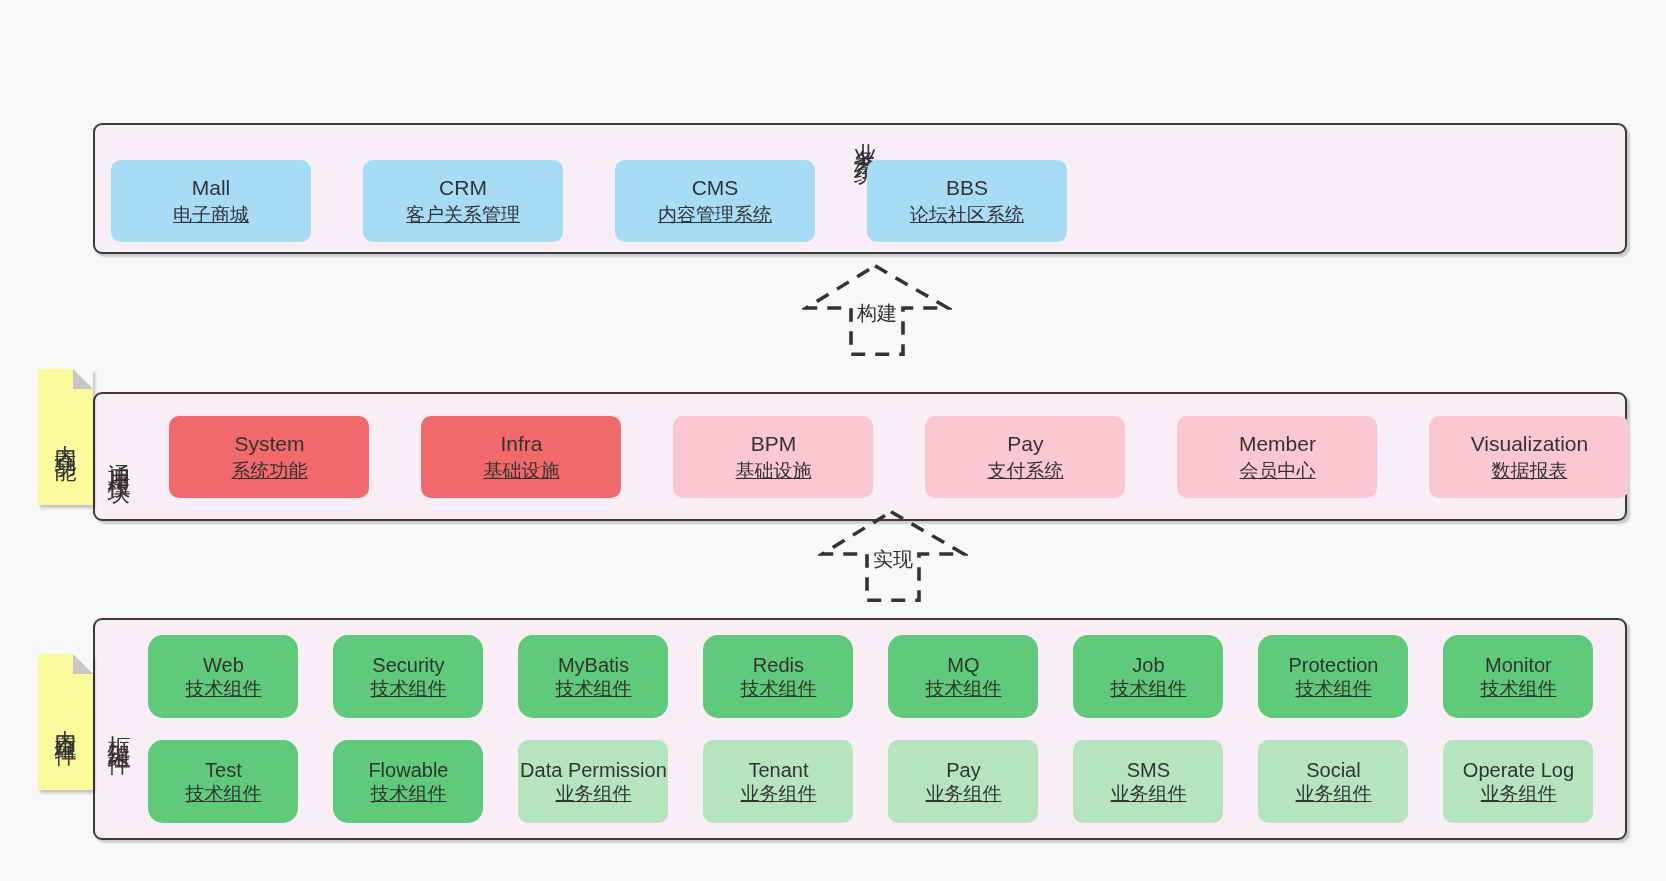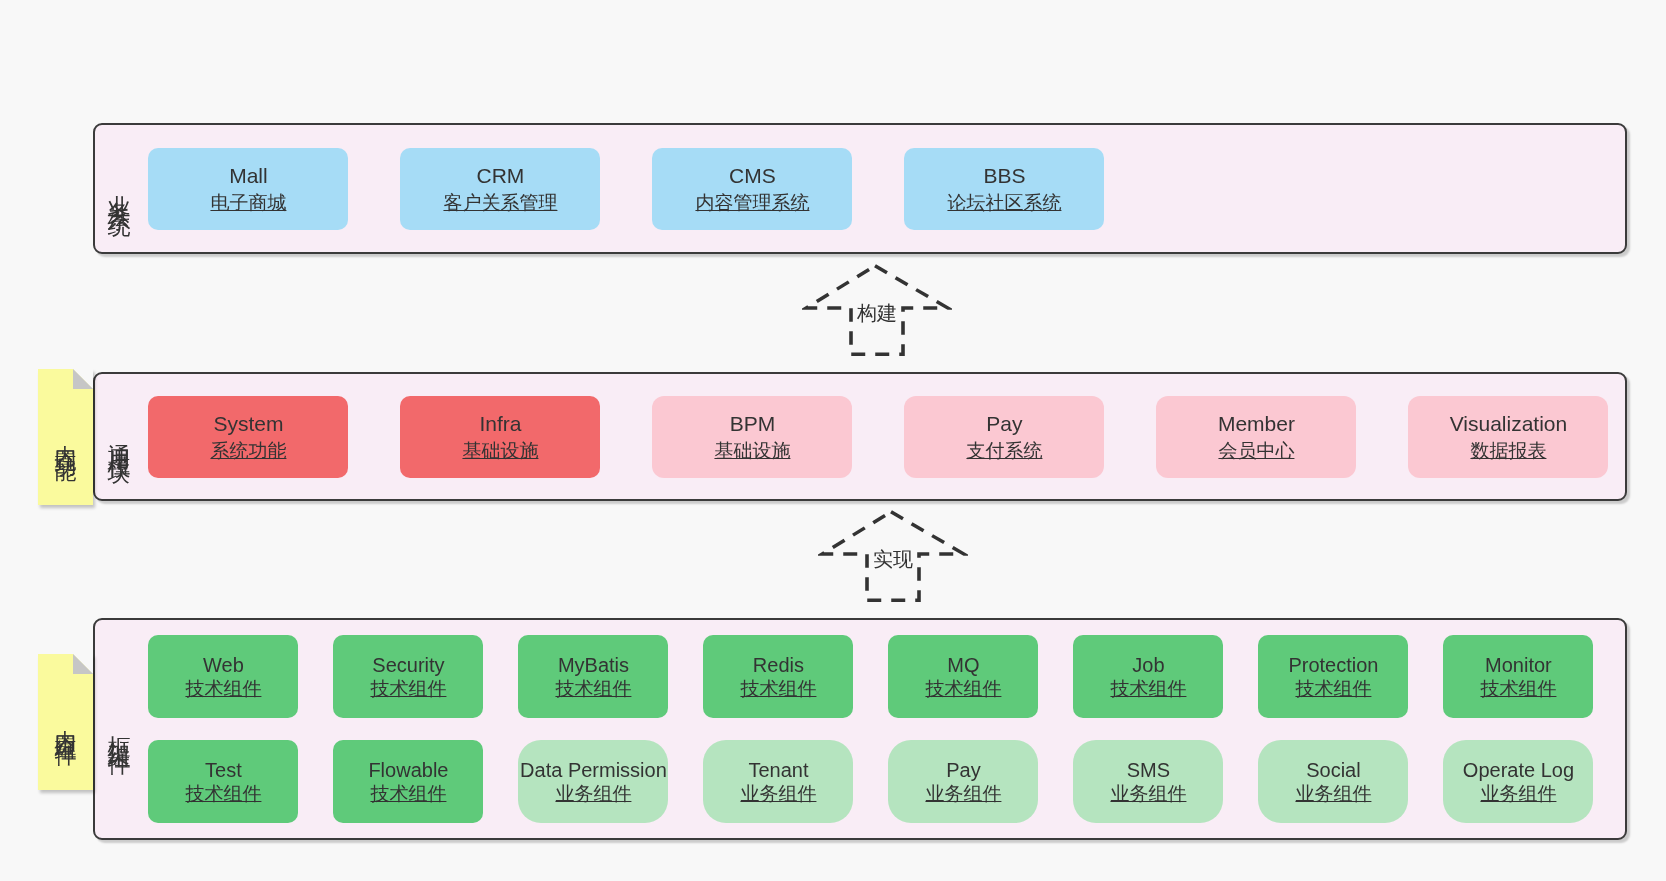--- a/index.html
+++ b/index.html
@@ -33,23 +33,23 @@
     flex:none;width:200px;height:82px;border-radius:10px;
     display:flex;flex-direction:column;justify-content:center;align-items:center;
     text-align:center;line-height:1.32;
   }
   #band-2 .box{width:150px;height:83px;line-height:1.22;}
   .box-name{font-size:21px;}
   .box-desc{font-size:19px;text-decoration:underline;}
   #band-2 .box-name{font-size:20px;}
   .v-blue{background:var(--blue);}
   .v-red{background:var(--red);}
-  .v-pink{background:var(--pink);border-radius:12px;}
-  .v-green{background:var(--green);}
-  .v-light_green{background:var(--light_green);border-radius:23px;}
+  .v-pink{background:var(--pink);}
+  .v-green{background:var(--green);border-radius:15px;}
+  .v-light_green{background:var(--light_green);}
   .note{
     position:absolute;left:38px;width:55px;
     background:var(--note_yellow);
     box-shadow:2px 3px 3px rgba(0,0,0,0.22);
     display:flex;align-items:center;justify-content:center;
   }
   .note-cut{position:absolute;top:0;right:0;width:20px;height:20px;
     background:var(--page_bg);clip-path:polygon(0 0,100% 0,100% 100%);}
   .note-fold{position:absolute;top:0;right:0;width:20px;height:20px;
     background:var(--note_fold);clip-path:polygon(0 0,100% 100%,0 100%);}
@@ -60,21 +60,21 @@
   .arrow-label{
     position:absolute;left:50%;top:38px;transform:translateX(-50%);
     background:var(--page_bg);font-size:20px;padding:0 3px;white-space:nowrap;
   }
 </style>
 </head>
 <body>
 
 <div class="canvas">
 
-  <section class="band" id="band-0" style="top:123px;height:131px;">
+  <section class="band" id="band-0" style="top:123px;height:131px;flex-direction:column;">
     <div class="band-label">业务系统</div>
     <div class="band-items">
         <div class="box v-blue">
           <div class="box-name">Mall</div>
           <div class="box-desc">电子商城</div>
         </div>
         <div class="box v-blue">
           <div class="box-name">CRM</div>
           <div class="box-desc">客户关系管理</div>
         </div>
@@ -89,21 +89,21 @@
       </div>
   </section>
 
   <div class="arrow" style="left:802px;top:262px;">
     <svg width="150" height="96" viewBox="0 0 150 100" preserveAspectRatio="none">
       <polygon points="73,4 146,48 101,48 101,96 49,96 49,48 4,48" fill="none" stroke="#333333" stroke-width="3.6" stroke-dasharray="14 10"></polygon>
     </svg>
     <div class="arrow-label">构建</div>
   </div>
 
-  <section class="band" id="band-1" style="top:372px;height:129px;">
+  <section class="band" id="band-1" style="top:392px;height:129px;gap:21px;">
     <div class="band-label">通用模块</div>
     <div class="band-items">
         <div class="box v-red">
           <div class="box-name">System</div>
           <div class="box-desc">系统功能</div>
         </div>
         <div class="box v-red">
           <div class="box-name">Infra</div>
           <div class="box-desc">基础设施</div>
         </div>

